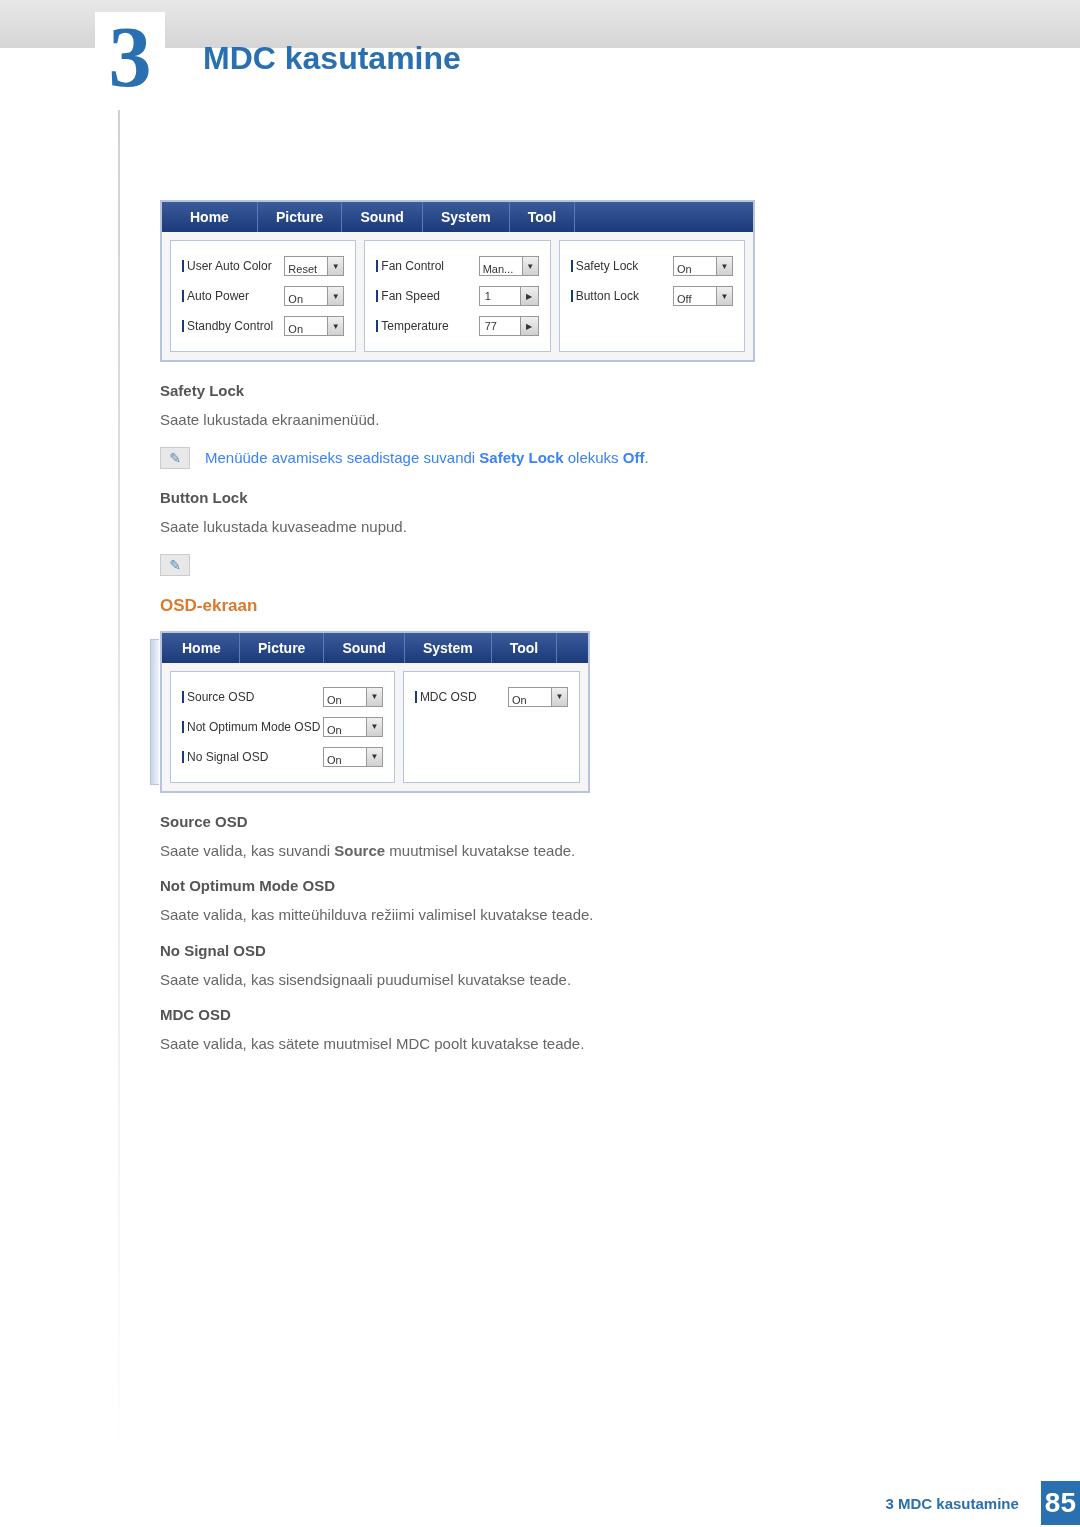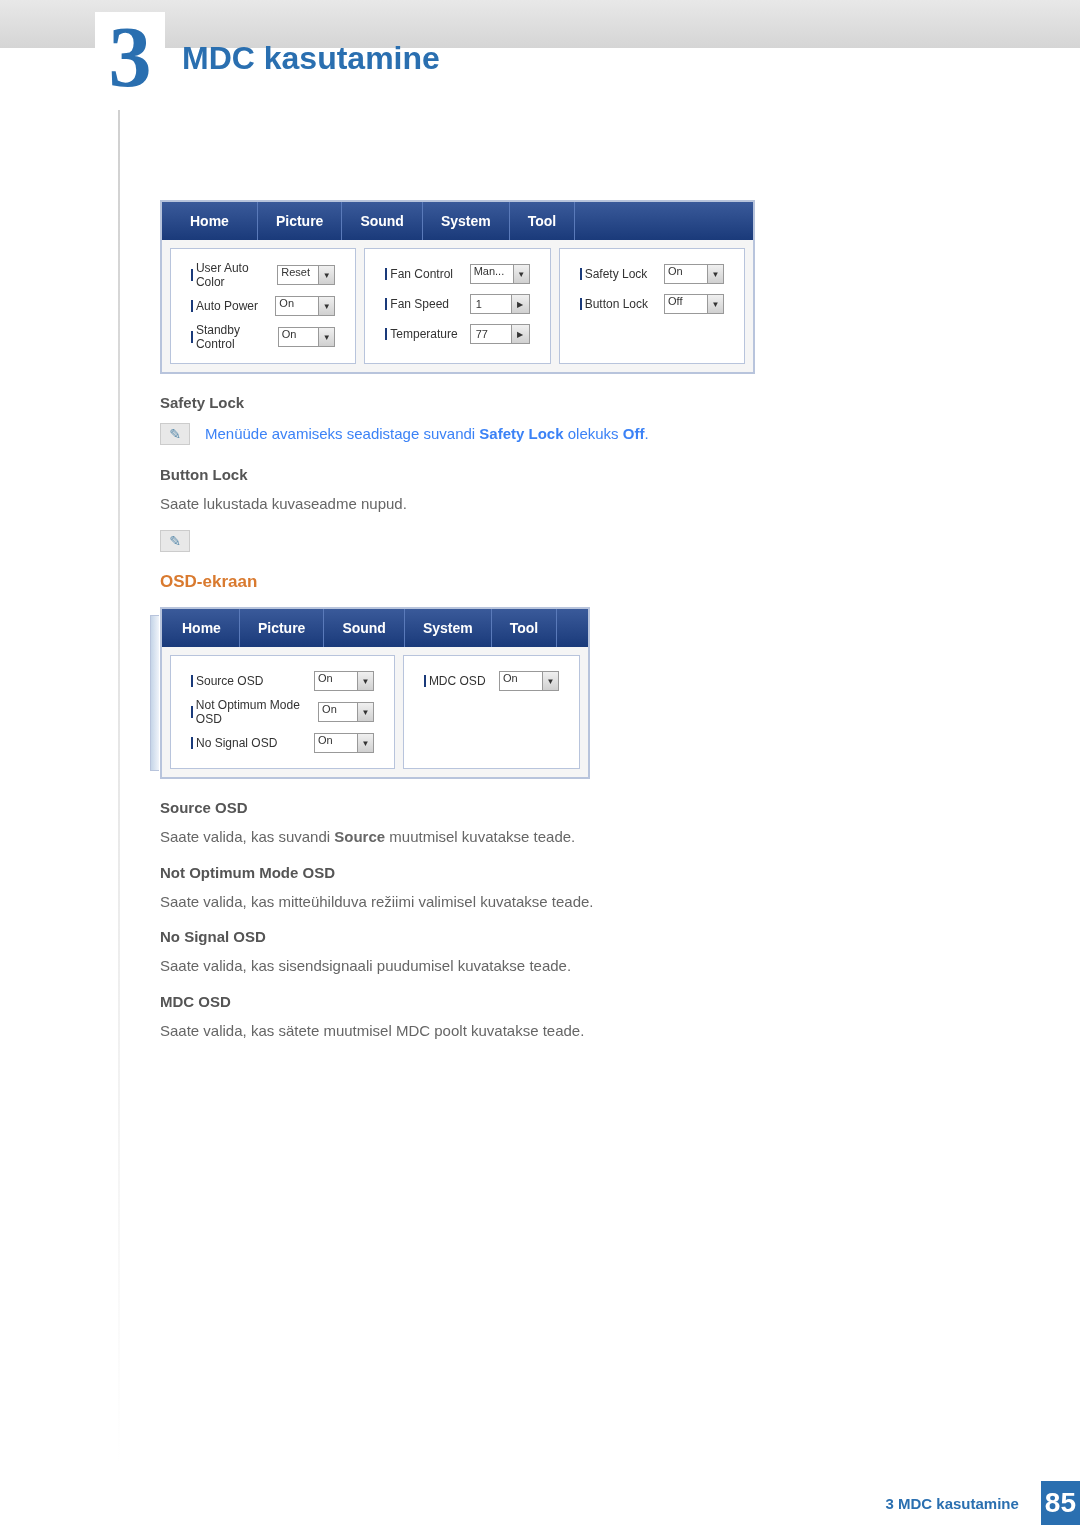--- a/index.html
+++ b/index.html
@@ -1,40 +1,40 @@
 <!DOCTYPE html>
 <html><head>
 <meta charset="utf-8">
 <style>
 *{box-sizing:border-box;margin:0;padding:0}
 body{font-family:Arial,sans-serif;background:#fff;width:1080px;position:relative}
 .top-bar{height:48px;background:linear-gradient(to bottom,#e8e8e8,#d5d5d5);position:absolute;top:0;left:0;right:0}
 .chapter-badge{position:absolute;top:12px;left:95px;width:70px;height:90px;background:#fff;border-radius:0 0 8px 8px;display:flex;align-items:center;justify-content:center}
 .chapter-num{font-size:86px;font-weight:bold;color:#2a6fb0;font-family:Georgia,serif;line-height:1}
-.chapter-title{position:absolute;top:40px;left:182px;font-size:32px;font-weight:bold;color:#2a6fb0}
+.chapter-title{position:absolute;top:40px;left:203px;font-size:32px;font-weight:bold;color:#2a6fb0}
 .side-line{position:absolute;top:110px;left:118px;width:2px;bottom:60px;background:linear-gradient(to bottom,#d0d0d0,rgba(208,208,208,0))}
 .content{padding:200px 110px 100px 160px}
 .section-h{color:#d97a2f;font-size:17px;font-weight:bold;margin-bottom:15px}
 .sub-h{color:#555;font-size:15px;font-weight:bold;margin:15px 0 10px}
 .body-t{color:#666;font-size:15px;margin-bottom:15px;line-height:1.5}
 .note-row{display:flex;align-items:flex-start;margin:12px 0 20px;gap:15px}
 .note-icon{width:30px;height:22px;background:#e8e8e8;border:1px solid #ccc;display:flex;align-items:center;justify-content:center;color:#5588aa;font-size:14px;flex-shrink:0}
 .note-text{color:#3b82f6;font-size:15px;line-height:1.5}
 .panel{border:2px solid #b8c4dc;background:#f5f5f5;margin-bottom:20px}
 .panel1{width:595px}
 .panel2{width:430px}
-.tabs{display:flex;background:linear-gradient(to bottom,#3a5a9a,#1a3a7a);height:38px}
+.tabs{display:flex;background:linear-gradient(to bottom,#3a5a9a,#1a3a7a);height:30px}
 .tab{flex:0 0 auto;padding:5px 18px;color:#fff;font-weight:bold;font-size:14px;border-right:1px solid #5a7aba;display:flex;align-items:center}
 .tab.first{padding-left:28px;padding-right:28px}
 .panel-body{padding:8px;display:flex;gap:8px}
 .col{flex:1;background:#fff;border:1px solid #b8c4dc;padding:8px}
-.field{display:flex;align-items:center;justify-content:space-between;margin:4px 12px;min-height:26px}
+.field{display:flex;align-items:center;justify-content:space-between;margin:4px 3px;min-height:26px}
 .field-label{font-size:12px;color:#333;display:flex;align-items:center;gap:3px}
 .bar{display:inline-block;width:2px;height:12px;background:#1a3a7a}
-.dd{width:60px;height:20px;background:#fff;border:1px solid #999;font-size:11px;color:#333;display:flex;align-items:flex-start;justify-content:space-between;padding:0 3px}
+.dd{width:60px;height:20px;background:#fff;border:1px solid #999;font-size:11px;color:#333;display:flex;align-items:flex-end;justify-content:space-between;padding:0 3px}
 .dd-arrow{width:16px;height:18px;background:linear-gradient(to bottom,#f0f0f0,#d0d0d0);border-left:1px solid #999;display:flex;align-items:center;justify-content:center;font-size:8px;margin-right:-3px}
 .spin{width:60px;height:20px;background:#fff;border:1px solid #999;font-size:11px;color:#333;display:flex;align-items:center}
 .spin-v{flex:1;padding:0 5px}
 .spin-b{width:18px;height:18px;background:linear-gradient(to bottom,#f0f0f0,#d0d0d0);border-left:1px solid #999;display:flex;align-items:center;justify-content:center;font-size:8px}
 .footer{position:absolute;bottom:0;left:0;right:0;height:48px;display:flex;justify-content:flex-end;align-items:center}
 .footer-text{color:#2a6fb0;font-weight:bold;font-size:15px;margin-right:22px}
 .footer-page{background:#2a6fb0;color:#fff;font-size:28px;font-weight:bold;padding:6px 4px}
 .page-container{position:relative;min-height:1527px}
 .panel2 .col:first-child{flex:1.3}
 .panel2 .col:last-child{flex:1}
@@ -147,20 +147,21 @@
               <span class="dd">
                 <span>Off</span>
                 <span class="dd-arrow">▼</span>
               </span>
             </div>
     </div>
   </div>
 </div>
 
 <div class="sub-h">Safety Lock</div>
+<div class="body-t">Saate lukustada ekraanimenüüd.</div>
 <div class="note-row">
   <div class="note-icon">✎</div>
   <div class="note-text"><span>Menüüde avamiseks seadistage suvandi </span><b>Safety Lock</b><span> olekuks </span><b>Off</b><span>.</span></div>
 </div>
 
 <div class="sub-h">Button Lock</div>
 <div class="body-t">Saate lukustada kuvaseadme nupud.</div>
 <div class="note-row">
   <div class="note-icon">✎</div>
 </div>

